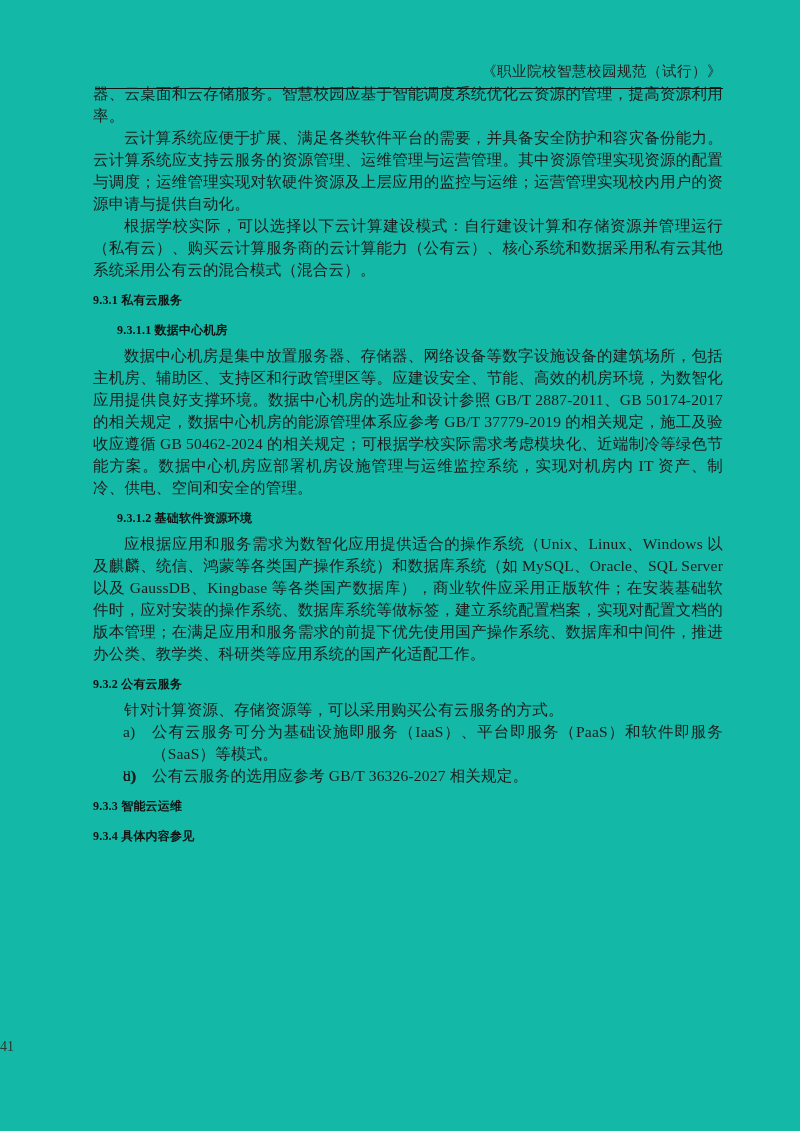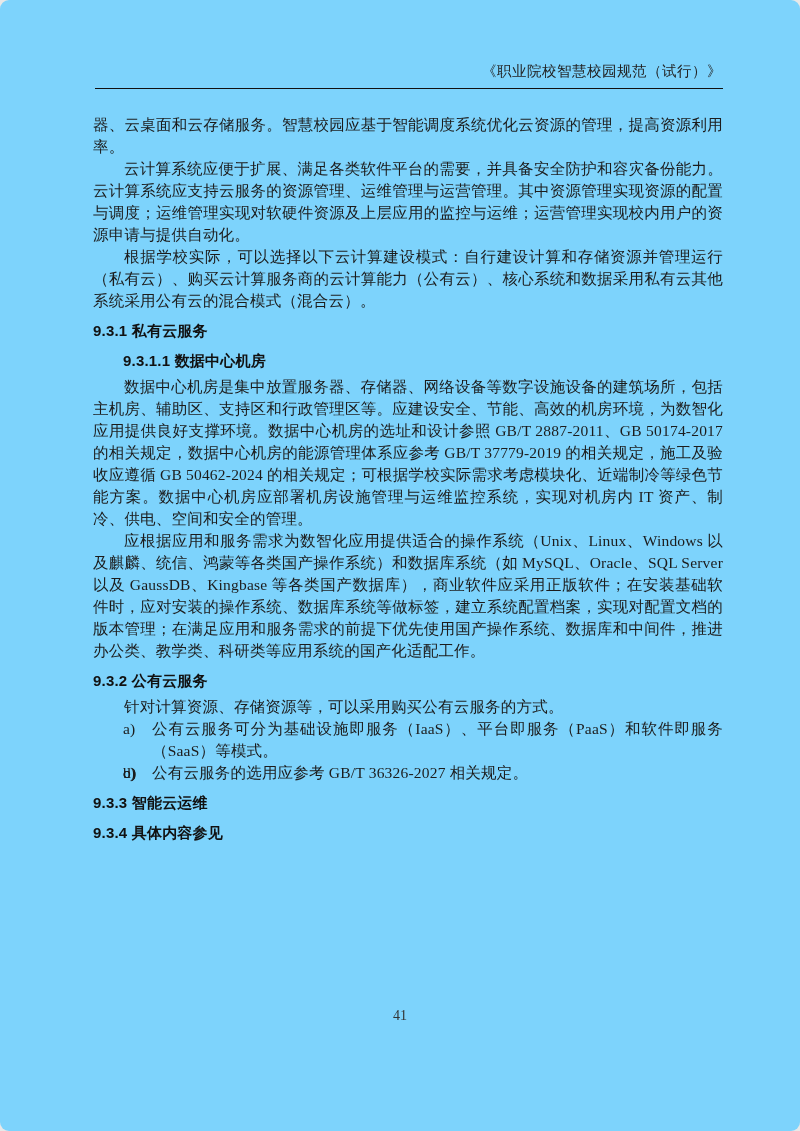--- a/index.html
+++ b/index.html
@@ -1,60 +1,59 @@
 <!DOCTYPE html>
 <html><head>
 <meta charset="utf-8">
 <style>
   html, body { margin: 0; padding: 0; background: #e8e8e8; }
   .page {
     position: relative;
     width: 800px;
     height: 1131px;
     margin: 0 auto;
-    background: #7dd3fc;
+    background: #14b8a6;
     color: #1c1c1c;
     font-family: "Liberation Serif", "DejaVu Serif", serif;
     overflow: hidden;
-    border-radius: 9px;
   }
   .running-header {
     position: absolute;
     top: 62px;
     right: 78px;
     font-size: 14.5px;
     letter-spacing: 0.5px;
     color: #222;
   }
   .header-rule {
     position: absolute;
     top: 88px;
     left: 95px;
     width: 628px;
     height: 0;
     border-top: 1.4px solid #111;
   }
   .doc-body {
     position: absolute;
-    top: 114px;
+    top: 83px;
     left: 93px;
     width: 630px;
     font-size: 15.5px;
     line-height: 22px;
     text-align: justify;
     text-align-last: left;
     letter-spacing: 0.2px;
   }
   .doc-body p { margin: 0; }
   p.para { text-indent: 2em; }
   p.para.no-indent { text-indent: 0; }
   h2.sec, h3.subsec {
     margin: 8px 0 4px 0;
-    font-family: Liberation Sans, sans-serif;
-    font-size: 15px;
+    font-family: Liberation Serif, serif;
+    font-size: 12px;
     font-weight: bold;
     line-height: 22px;
     color: #111;
     text-align: left;
   }
   h3.subsec { padding-left: 2em; text-align: right; }
   .list { margin: 0; }
   .list-item {
     position: relative;
     margin: 0;
@@ -62,24 +61,23 @@
     text-indent: 0;
   }
   .list-item .marker {
     position: absolute;
     left: 30px;
     top: 0;
     font-family: "Liberation Serif", "DejaVu Serif", serif;
   }
   .page-footer {
     position: absolute;
-    top: 1008px;
+    top: 1039px;
     left: 0;
     width: 100%;
-    text-align: center;
     font-size: 14px;
     color: #333;
   }
 </style>
 </head>
 <body>
 
 <div class="page">
 
   <div class="running-header">《职业院校智慧校园规范（试行）》</div>
@@ -93,20 +91,21 @@
     <p class="para">云计算系统应便于扩展、满足各类软件平台的需要，并具备安全防护和容灾备份能力。云计算系统应支持云服务的资源管理、运维管理与运营管理。其中资源管理实现资源的配置与调度；运维管理实现对软硬件资源及上层应用的监控与运维；运营管理实现校内用户的资源申请与提供自动化。</p>
 
     <p class="para">根据学校实际，可以选择以下云计算建设模式：自行建设计算和存储资源并管理运行（私有云）、购买云计算服务商的云计算能力（公有云）、核心系统和数据采用私有云其他系统采用公有云的混合模式（混合云）。</p>
 
     <h2 class="sec">9.3.1 私有云服务</h2>
 
     <h3 class="subsec">9.3.1.1 数据中心机房</h3>
 
     <p class="para">数据中心机房是集中放置服务器、存储器、网络设备等数字设施设备的建筑场所，包括主机房、辅助区、支持区和行政管理区等。应建设安全、节能、高效的机房环境，为数智化应用提供良好支撑环境。数据中心机房的选址和设计参照 GB/T 2887-2011、GB 50174-2017 的相关规定，数据中心机房的能源管理体系应参考 GB/T 37779-2019 的相关规定，施工及验收应遵循 GB 50462-2024 的相关规定；可根据学校实际需求考虑模块化、近端制冷等绿色节能方案。数据中心机房应部署机房设施管理与运维监控系统，实现对机房内 IT 资产、制冷、供电、空间和安全的管理。</p>
 
+    <h3 class="subsec">9.3.1.2 基础软件资源环境</h3>
 
     <p class="para">应根据应用和服务需求为数智化应用提供适合的操作系统（Unix、Linux、Windows 以及麒麟、统信、鸿蒙等各类国产操作系统）和数据库系统（如 MySQL、Oracle、SQL Server 以及 GaussDB、Kingbase 等各类国产数据库），商业软件应采用正版软件；在安装基础软件时，应对安装的操作系统、数据库系统等做标签，建立系统配置档案，实现对配置文档的版本管理；在满足应用和服务需求的前提下优先使用国产操作系统、数据库和中间件，推进办公类、教学类、科研类等应用系统的国产化适配工作。</p>
 
     <h2 class="sec">9.3.2 公有云服务</h2>
 
     <p class="para">针对计算资源、存储资源等，可以采用购买公有云服务的方式。</p>
 
     <div class="list">
       <p class="list-item">
         <span class="marker">a)</span>

